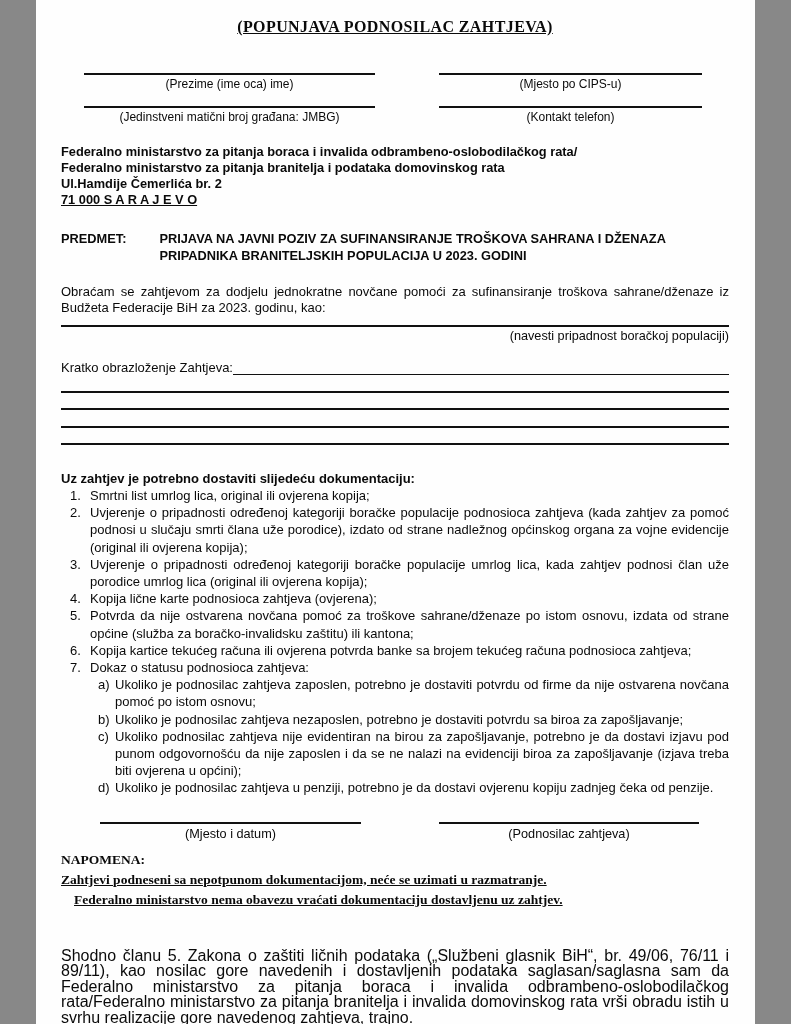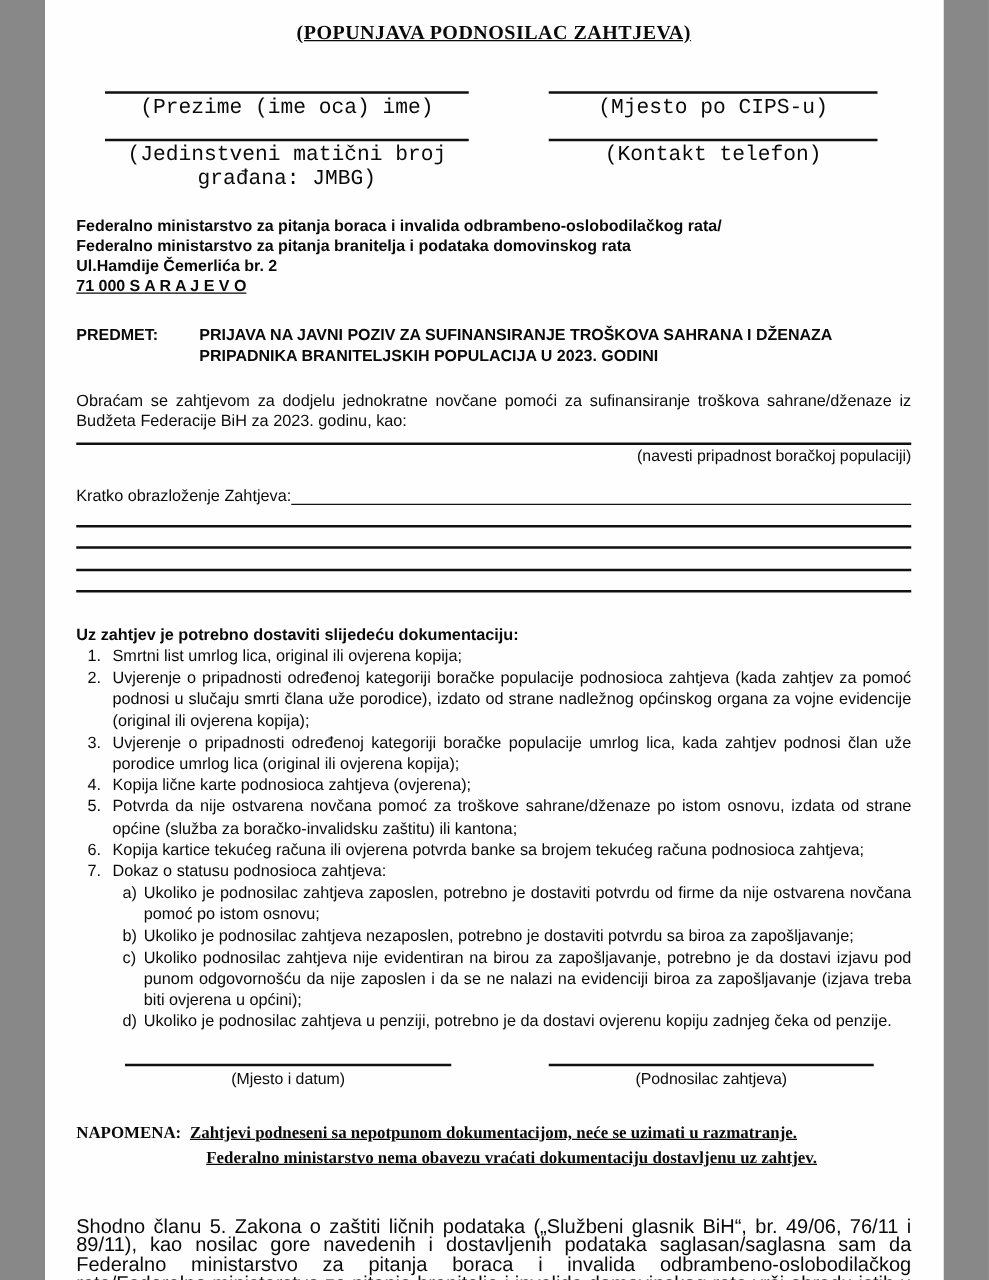--- a/index.html
+++ b/index.html
@@ -35,23 +35,22 @@
   }
   .fields-row + .fields-row { margin-top: 12px; }
   .field-left  { width: 291px; margin-left: 23px; }
   .field-right { width: 263px; margin-right: 27px; }
   .blank-line {
     border-bottom: 2px solid #111;
     height: 3px;
   }
   .field-label {
     text-align: center;
-    font-size: 17px;
+    font-size: 12px;
     padding-top: 2px;
-    font-family: Liberation Mono, monospace;
   }
 
   
   .recipient {
     margin-top: 20px;
     font-weight: bold;
     font-size: 12.8px;
     line-height: 16px;
   }
   .recipient .underlined { text-decoration: underline; }
@@ -111,25 +110,26 @@
     justify-content: space-between;
     margin-top: 22px;
   }
   .sig-left  { width: 261px; margin-left: 39px; }
   .sig-right { width: 260px; margin-right: 30px; }
   .sig-label { text-align: center; font-size: 12.7px; padding-top: 3px; }
 
   
   .note {
     display: flex;
-    margin-top: 26px;
+    margin-top: 9px;
     font-family: "Liberation Serif", serif;
     font-weight: bold;
     font-size: 13.5px;
     line-height: 20px;
+    flex-direction: column;
   }
   .note-label { flex: none; margin-right: 7px; }
   .note-text span { display: block; text-decoration: underline; }
   .note-line2 { padding-left: 13px; }
 
   
   .consent {
     margin-top: 38px;
     font-size: 16px;
     line-height: 15.6px;

